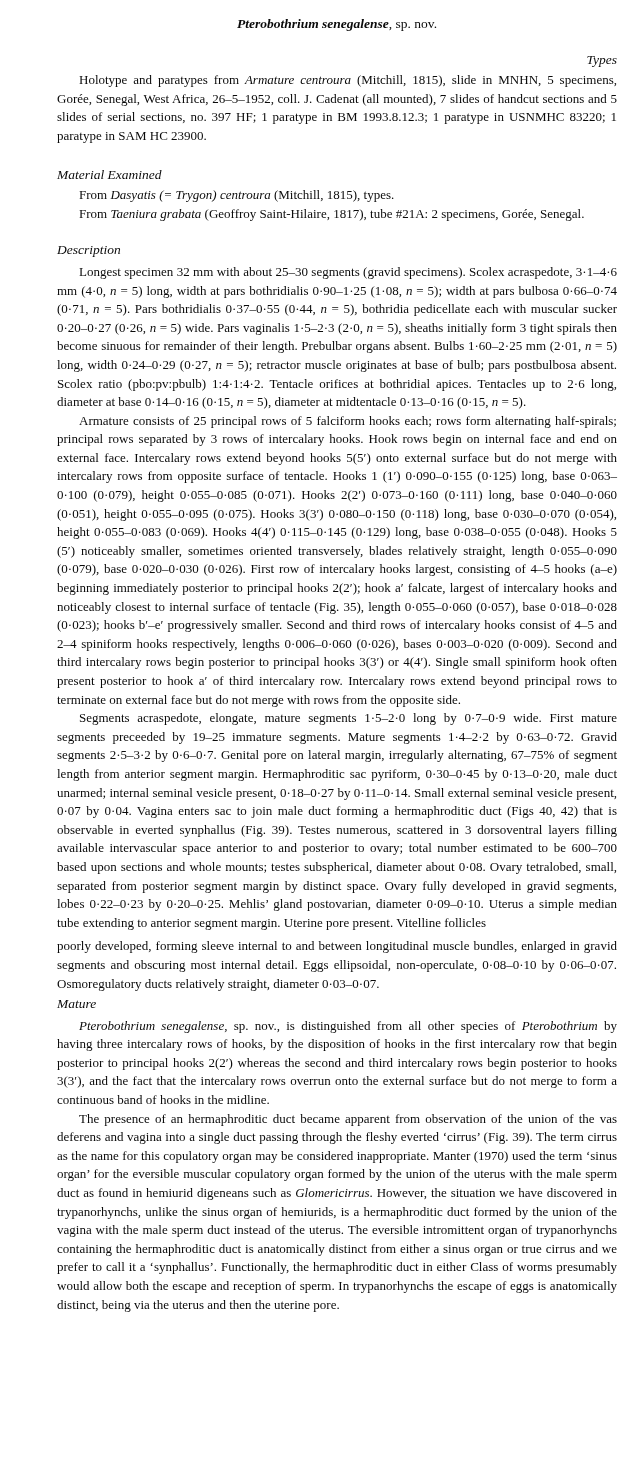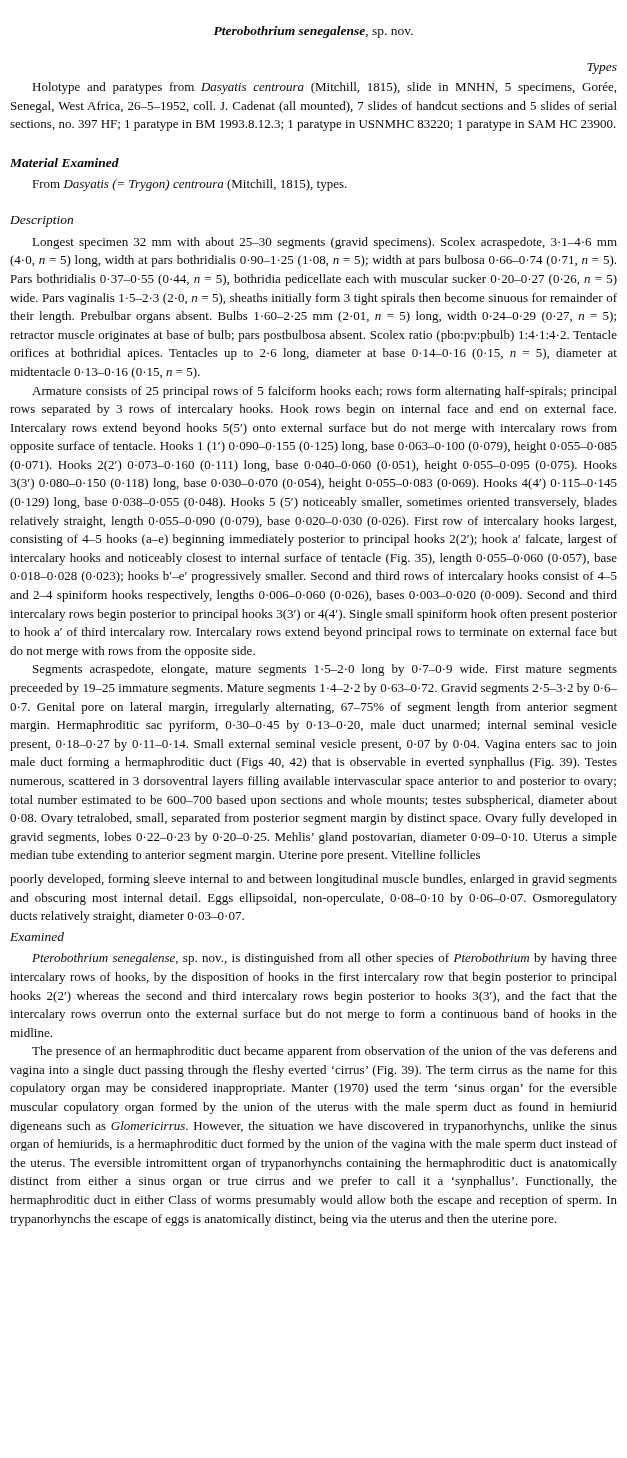--- a/index.html
+++ b/index.html
@@ -10,40 +10,41 @@
   body {
     width: 627px;
     height: 1458px;
     overflow: hidden;
     color: #0a0a0a;
     font-family: "Liberation Serif", "DejaVu Serif", serif;
     font-size: 13px;
     line-height: 18.6px;
   }
   .page {
-    padding: 22px 10px 0 10px;
+    padding: 15px 10px 0 10px;
+    margin-left: 47px;
   }
   .title-line {
     text-align: center;
     font-size: 13.5px;
   }
   .title-line .species-name {
     font-weight: bold;
     font-style: italic;
   }
   .figs-line {
     text-align: center;
     margin-top: 13px;
   }
   .section-heading {
     font-style: italic;
     font-size: 13.5px;
   }
   .h-types       { margin-top: 17px; margin-bottom: 2px; text-align: right; }
-  .h-material    { margin-top: 20px; margin-bottom: 2px; font-weight: bold; }
+  .h-material    { margin-top: 20px; margin-bottom: 2px; }
   .h-description { margin-top: 18px; margin-bottom: 3px; }
   .h-remarks     { margin-top: 2px;  margin-bottom: 3px; }
   p.body {
     margin: 0;
     text-align: justify;
     text-indent: 22px;
   }
   p.body.no-indent {
     text-indent: 0;
   }
@@ -59,31 +60,32 @@
 </head>
 <body>
 
 <div class="page">
 
   <div class="title-line"><span class="species-name">Pterobothrium senegalense</span><span>, sp. nov.</span></div>
 
 
   <div class="section-heading h-types">Types</div>
 
-  <p class="body">Holotype and paratypes from <i>Dasyatis centroura</i> (Mitchill, 1815), slide in MNHN, 5 specimens, Gorée, Senegal, West Africa, 26–5–1952, coll. J. Cadenat (all mounted), 7 slides of handcut sections and 5 slides of serial sections, no. 397 HF; 1 paratype in BM 1993.8.12.3; 1 paratype in USNMHC 83220; 1 paratype in SAM HC 23900.</p>
+  <p class="body">Holotype and paratypes from <i>Armature centroura</i> (Mitchill, 1815), slide in MNHN, 5 specimens, Gorée, Senegal, West Africa, 26–5–1952, coll. J. Cadenat (all mounted), 7 slides of handcut sections and 5 slides of serial sections, no. 397 HF; 1 paratype in BM 1993.8.12.3; 1 paratype in USNMHC 83220; 1 paratype in SAM HC 23900.</p>
 
   <div class="section-heading h-material">Material Examined</div>
 
   <p class="mat-line">From <i>Dasyatis (= Trygon) centroura</i> (Mitchill, 1815), types.</p>
+  <p class="mat-line">From <i>Taeniura grabata</i> (Geoffroy Saint-Hilaire, 1817), tube #21A: 2 specimens, Gorée, Senegal.</p>
 
   <div class="section-heading h-description">Description</div>
 
   <p class="body">Longest specimen 32 mm with about 25–30 segments (gravid specimens). Scolex acraspedote, 3·1–4·6 mm (4·0, <i>n</i> = 5) long, width at pars bothridialis 0·90–1·25 (1·08, <i>n</i> = 5); width at pars bulbosa 0·66–0·74 (0·71, <i>n</i> = 5). Pars bothridialis 0·37–0·55 (0·44, <i>n</i> = 5), bothridia pedicellate each with muscular sucker 0·20–0·27 (0·26, <i>n</i> = 5) wide. Pars vaginalis 1·5–2·3 (2·0, <i>n</i> = 5), sheaths initially form 3 tight spirals then become sinuous for remainder of their length. Prebulbar organs absent. Bulbs 1·60–2·25 mm (2·01, <i>n</i> = 5) long, width 0·24–0·29 (0·27, <i>n</i> = 5); retractor muscle originates at base of bulb; pars postbulbosa absent. Scolex ratio (pbo:pv:pbulb) 1:4·1:4·2. Tentacle orifices at bothridial apices. Tentacles up to 2·6 long, diameter at base 0·14–0·16 (0·15, <i>n</i> = 5), diameter at midtentacle 0·13–0·16 (0·15, <i>n</i> = 5).</p>
   <p class="body">Armature consists of 25 principal rows of 5 falciform hooks each; rows form alternating half-spirals; principal rows separated by 3 rows of intercalary hooks. Hook rows begin on internal face and end on external face. Intercalary rows extend beyond hooks 5(5′) onto external surface but do not merge with intercalary rows from opposite surface of tentacle. Hooks 1 (1′) 0·090–0·155 (0·125) long, base 0·063–0·100 (0·079), height 0·055–0·085 (0·071). Hooks 2(2′) 0·073–0·160 (0·111) long, base 0·040–0·060 (0·051), height 0·055–0·095 (0·075). Hooks 3(3′) 0·080–0·150 (0·118) long, base 0·030–0·070 (0·054), height 0·055–0·083 (0·069). Hooks 4(4′) 0·115–0·145 (0·129) long, base 0·038–0·055 (0·048). Hooks 5 (5′) noticeably smaller, sometimes oriented transversely, blades relatively straight, length 0·055–0·090 (0·079), base 0·020–0·030 (0·026). First row of intercalary hooks largest, consisting of 4–5 hooks (a–e) beginning immediately posterior to principal hooks 2(2′); hook a′ falcate, largest of intercalary hooks and noticeably closest to internal surface of tentacle (Fig. 35), length 0·055–0·060 (0·057), base 0·018–0·028 (0·023); hooks b′–e′ progressively smaller. Second and third rows of intercalary hooks consist of 4–5 and 2–4 spiniform hooks respectively, lengths 0·006–0·060 (0·026), bases 0·003–0·020 (0·009). Second and third intercalary rows begin posterior to principal hooks 3(3′) or 4(4′). Single small spiniform hook often present posterior to hook a′ of third intercalary row. Intercalary rows extend beyond principal rows to terminate on external face but do not merge with rows from the opposite side.</p>
   <p class="body">Segments acraspedote, elongate, mature segments 1·5–2·0 long by 0·7–0·9 wide. First mature segments preceeded by 19–25 immature segments. Mature segments 1·4–2·2 by 0·63–0·72. Gravid segments 2·5–3·2 by 0·6–0·7. Genital pore on lateral margin, irregularly alternating, 67–75% of segment length from anterior segment margin. Hermaphroditic sac pyriform, 0·30–0·45 by 0·13–0·20, male duct unarmed; internal seminal vesicle present, 0·18–0·27 by 0·11–0·14. Small external seminal vesicle present, 0·07 by 0·04. Vagina enters sac to join male duct forming a hermaphroditic duct (Figs 40, 42) that is observable in everted synphallus (Fig. 39). Testes numerous, scattered in 3 dorsoventral layers filling available intervascular space anterior to and posterior to ovary; total number estimated to be 600–700 based upon sections and whole mounts; testes subspherical, diameter about 0·08. Ovary tetralobed, small, separated from posterior segment margin by distinct space. Ovary fully developed in gravid segments, lobes 0·22–0·23 by 0·20–0·25. Mehlis’ gland postovarian, diameter 0·09–0·10. Uterus a simple median tube extending to anterior segment margin. Uterine pore present. Vitelline follicles</p>
   <p class="body no-indent cont-gap">poorly developed, forming sleeve internal to and between longitudinal muscle bundles, enlarged in gravid segments and obscuring most internal detail. Eggs ellipsoidal, non-operculate, 0·08–0·10 by 0·06–0·07. Osmoregulatory ducts relatively straight, diameter 0·03–0·07.</p>
 
-  <div class="section-heading h-remarks">Examined</div>
+  <div class="section-heading h-remarks">Mature</div>
 
   <p class="body"><i>Pterobothrium senegalense</i>, sp. nov., is distinguished from all other species of <i>Pterobothrium</i> by having three intercalary rows of hooks, by the disposition of hooks in the first intercalary row that begin posterior to principal hooks 2(2′) whereas the second and third intercalary rows begin posterior to hooks 3(3′), and the fact that the intercalary rows overrun onto the external surface but do not merge to form a continuous band of hooks in the midline.</p>
   <p class="body">The presence of an hermaphroditic duct became apparent from observation of the union of the vas deferens and vagina into a single duct passing through the fleshy everted ‘cirrus’ (Fig. 39). The term cirrus as the name for this copulatory organ may be considered inappropriate. Manter (1970) used the term ‘sinus organ’ for the eversible muscular copulatory organ formed by the union of the uterus with the male sperm duct as found in hemiurid digeneans such as <i>Glomericirrus</i>. However, the situation we have discovered in trypanorhynchs, unlike the sinus organ of hemiurids, is a hermaphroditic duct formed by the union of the vagina with the male sperm duct instead of the uterus. The eversible intromittent organ of trypanorhynchs containing the hermaphroditic duct is anatomically distinct from either a sinus organ or true cirrus and we prefer to call it a ‘synphallus’. Functionally, the hermaphroditic duct in either Class of worms presumably would allow both the escape and reception of sperm. In trypanorhynchs the escape of eggs is anatomically distinct, being via the uterus and then the uterine pore.</p>
 
 </div>
 
 </body></html>

